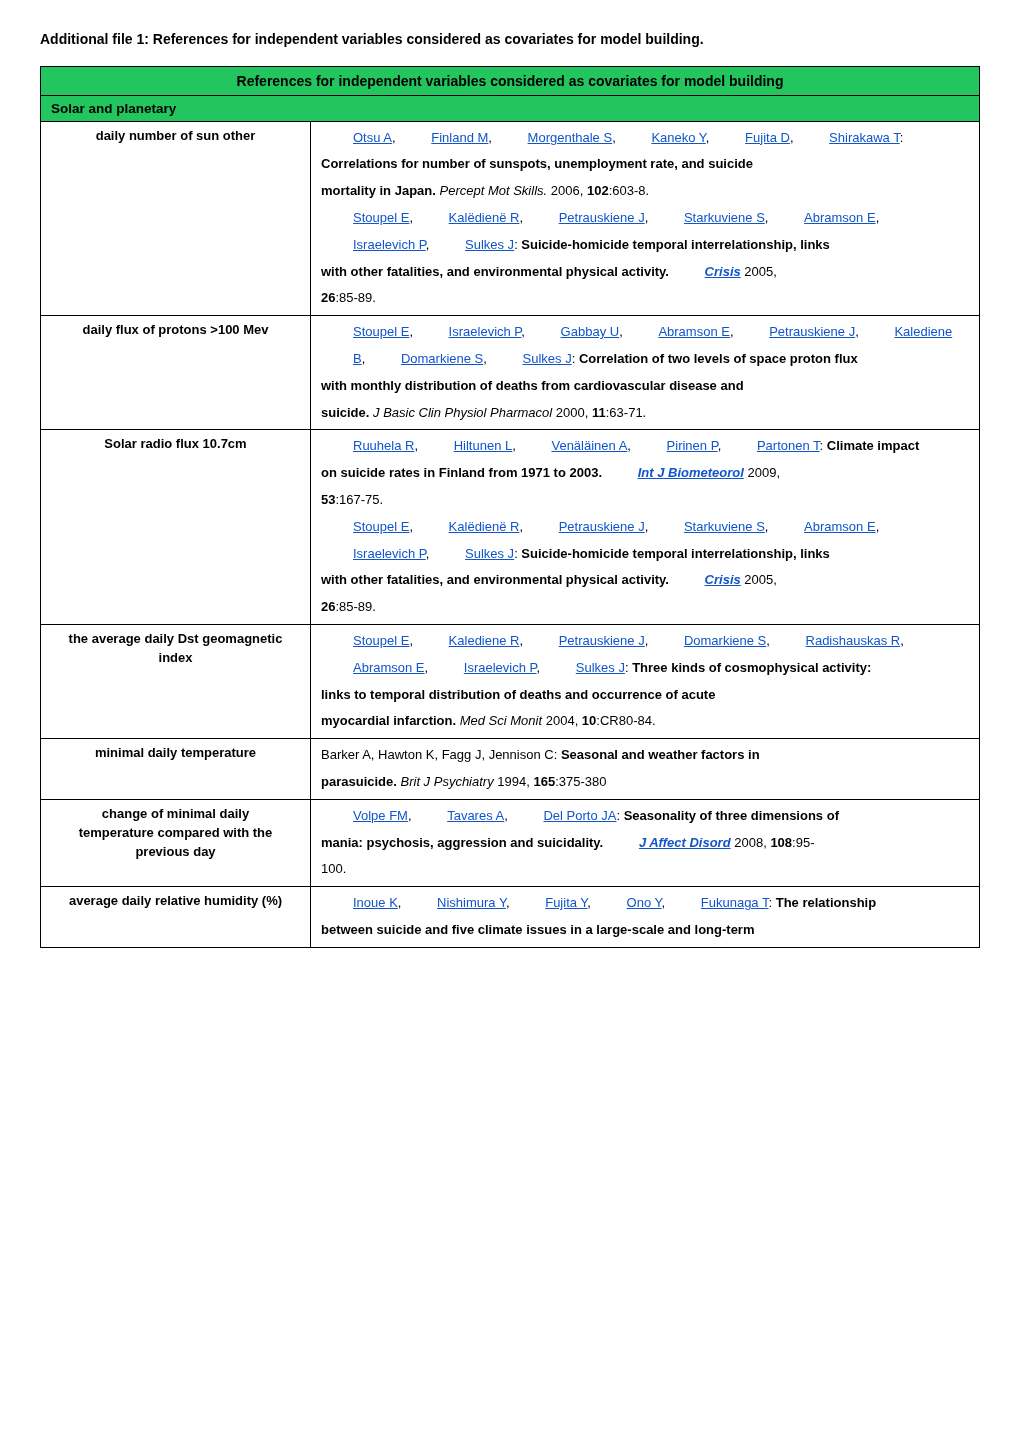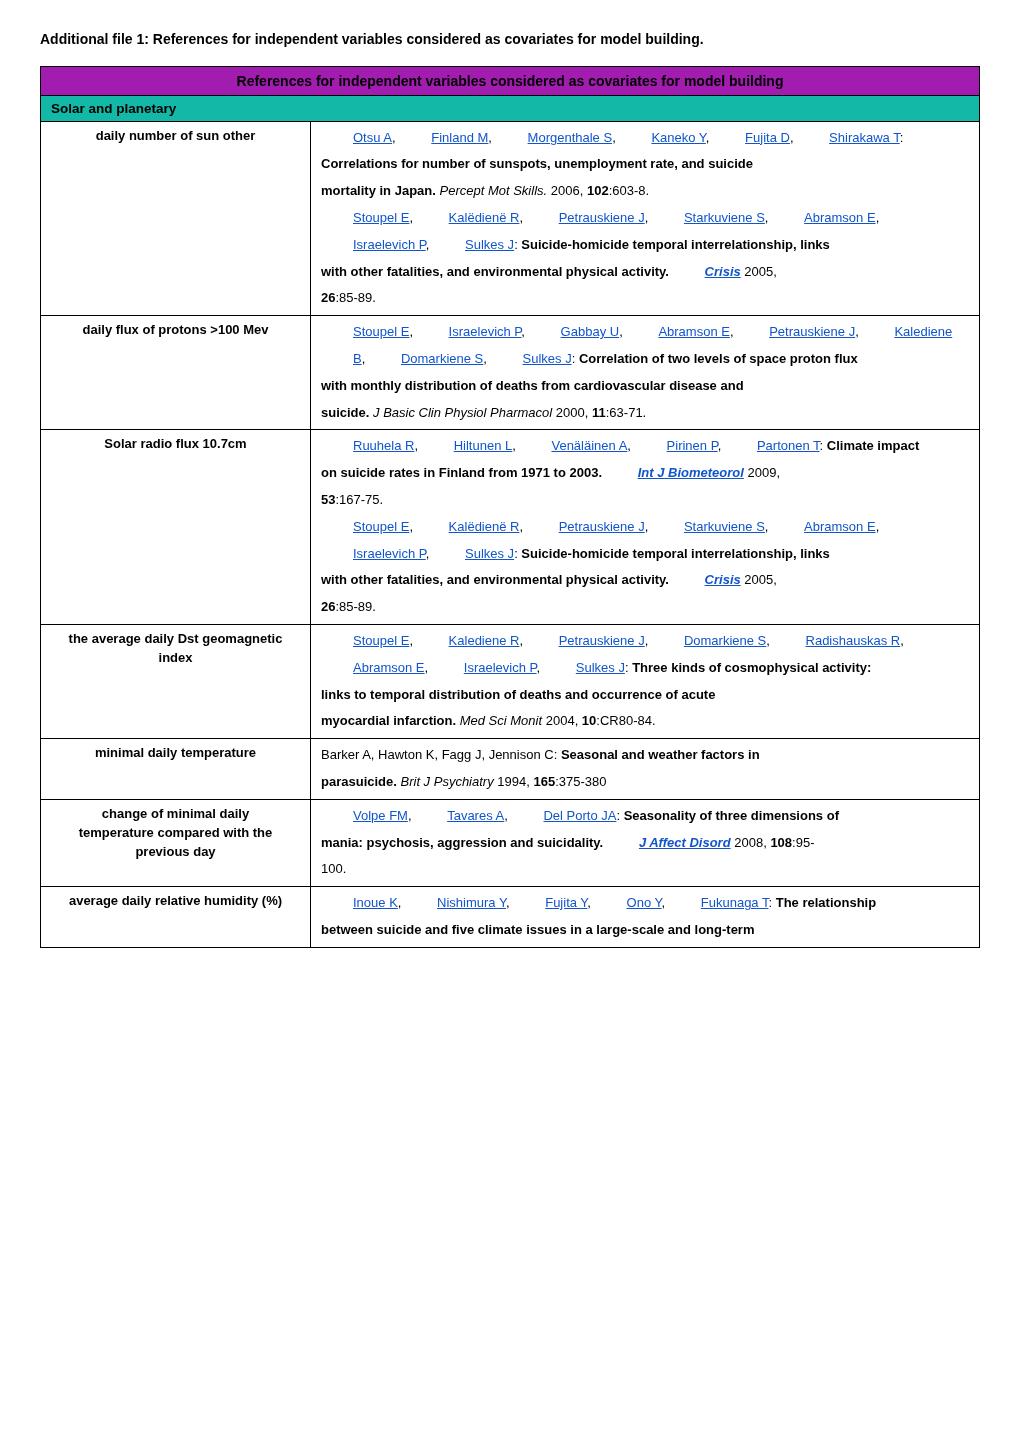--- a/index.html
+++ b/index.html
@@ -31,30 +31,30 @@
     }
 
     .main-table th,
     .main-table td {
       border: 1px solid #000;
       padding: 6px 10px;
       vertical-align: top;
     }
 
     .header-row th {
-      background: #a21caf;
+      background: #22c55e;
       font-weight: bold;
       font-size: 14px;
       text-align: center;
     }
 
     .section-header td {
       font-weight: bold;
       font-size: 13.5px;
-      background: #14b8a6;
+      background: #22c55e;
       padding: 5px 10px;
     }
 
     .covariate-cell {
       text-align: center;
       font-weight: bold;
       font-size: 13px;
       vertical-align: middle;
       width: 270px;
     }

